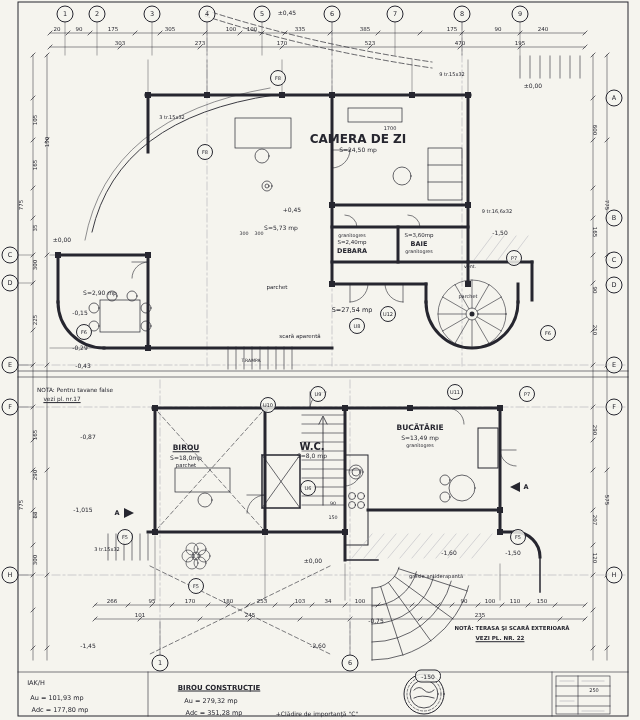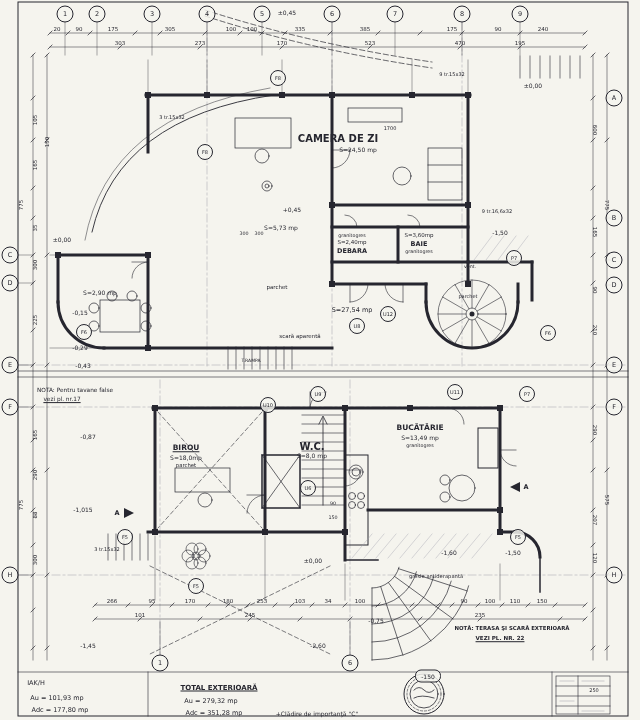--- a/index.html
+++ b/index.html
@@ -316,21 +316,21 @@
       <span class="lab" style="font-size: 5.5px; left: 22px; top: 505px; transform: translate(-50%, -50%) rotate(-90deg);">775</span>
       <span class="lab" style="font-size: 5.5px; left: 594px; top: 130px; transform: translate(-50%, -50%) rotate(90deg);">600</span>
       <span class="lab" style="font-size: 5.5px; left: 594px; top: 232px; transform: translate(-50%, -50%) rotate(90deg);">165</span>
       <span class="lab" style="font-size: 5.5px; left: 594px; top: 290px; transform: translate(-50%, -50%) rotate(90deg);">90</span>
       <span class="lab" style="font-size: 5.5px; left: 594px; top: 330px; transform: translate(-50%, -50%) rotate(90deg);">210</span>
       <span class="lab" style="font-size: 5.5px; left: 606px; top: 205px; transform: translate(-50%, -50%) rotate(90deg);">775</span>
       <span class="lab" style="font-size: 5.5px; left: 594px; top: 430px; transform: translate(-50%, -50%) rotate(90deg);">290</span>
       <span class="lab" style="font-size: 5.5px; left: 594px; top: 520px; transform: translate(-50%, -50%) rotate(90deg);">207</span>
       <span class="lab" style="font-size: 5.5px; left: 606px; top: 500px; transform: translate(-50%, -50%) rotate(90deg);">575</span>
       <span class="lab" style="font-size: 5.5px; left: 594px; top: 558px; transform: translate(-50%, -50%) rotate(90deg);">120</span>
-      <span class="lab b" style="font-size: 10px; left: 338px; top: 139px; text-align: center;">CAMERA DE ZI</span>
+      <span class="lab b" style="font-size: 12px; left: 358px; top: 139px; text-align: center;">CAMERA DE ZI</span>
       <span class="lab" style="font-size: 6px; left: 358px; top: 150px;">S=24,50 mp</span>
       <span class="lab" style="font-size: 4.8px; left: 352px; top: 236px;">granitogres</span>
       <span class="lab" style="font-size: 5.5px; left: 352px; top: 243px;">S=2,40mp</span>
       <span class="lab b" style="font-size: 6.5px; left: 352px; top: 251px;">DEBARA</span>
       <span class="lab" style="font-size: 5.5px; left: 419px; top: 236px;">S=3,60mp</span>
       <span class="lab b" style="font-size: 6.5px; left: 419px; top: 244px;">BAIE</span>
       <span class="lab" style="font-size: 4.8px; left: 419px; top: 252px;">granitogres</span>
       <span class="lab" style="font-size: 6px; left: 281px; top: 228px;">S=5,73 mp</span>
       <span class="lab" style="font-size: 6px; left: 100px; top: 293px;">S=2,90 mp</span>
       <span class="lab" style="font-size: 6.5px; left: 304px; top: 310px; margin-left: 48px;">S=27,54 mp</span>
@@ -384,21 +384,21 @@
       <span class="lab" style="font-size: 5.5px; left: 464px; top: 602px;">90</span>
       <span class="lab" style="font-size: 5.5px; left: 490px; top: 602px;">100</span>
       <span class="lab" style="font-size: 5.5px; left: 515px; top: 602px;">110</span>
       <span class="lab" style="font-size: 5.5px; left: 542px; top: 602px;">150</span>
       <span class="lab" style="font-size: 5.5px; left: 140px; top: 616px;">101</span>
       <span class="lab" style="font-size: 5.5px; left: 250px; top: 616px;">245</span>
       <span class="lab" style="font-size: 5.5px; left: 480px; top: 616px;">235</span>
       <span class="lab" style="font-size: 6.5px; left: 36px; top: 683px;">IAK/H</span>
       <span class="lab" style="font-size: 6.5px; left: 57px; top: 698px;">Au = 101,93 mp</span>
       <span class="lab" style="font-size: 6.5px; left: 60px; top: 710px;">Adc = 177,80 mp</span>
-      <span class="lab b u" style="font-size: 7px; left: 219px; top: 688px;">TOTAL EXTERIOARĂ</span>
+      <span class="lab b u" style="font-size: 7px; left: 219px; top: 688px;">BIROU CONSTRUCŢIE</span>
       <span class="lab" style="font-size: 6.5px; left: 211px; top: 701px;">Au = 279,32 mp</span>
       <span class="lab" style="font-size: 6.5px; left: 214px; top: 713px;">Adc = 351,28 mp</span>
       <span class="lab" style="font-size: 6px; left: 317px; top: 714px;">+Clădire de importanţă "C"</span>
       <span class="lab" style="font-size: 5px; left: 594px; top: 690px;">250</span>
       <span class="bubble gridb" style="left: 65px; top: 14px;">1</span>
       <span class="bubble gridb" style="left: 97px; top: 14px;">2</span>
       <span class="bubble gridb" style="left: 152px; top: 14px;">3</span>
       <span class="bubble gridb" style="left: 207px; top: 14px;">4</span>
       <span class="bubble gridb" style="left: 262px; top: 14px;">5</span>
       <span class="bubble gridb" style="left: 332px; top: 14px;">6</span>

